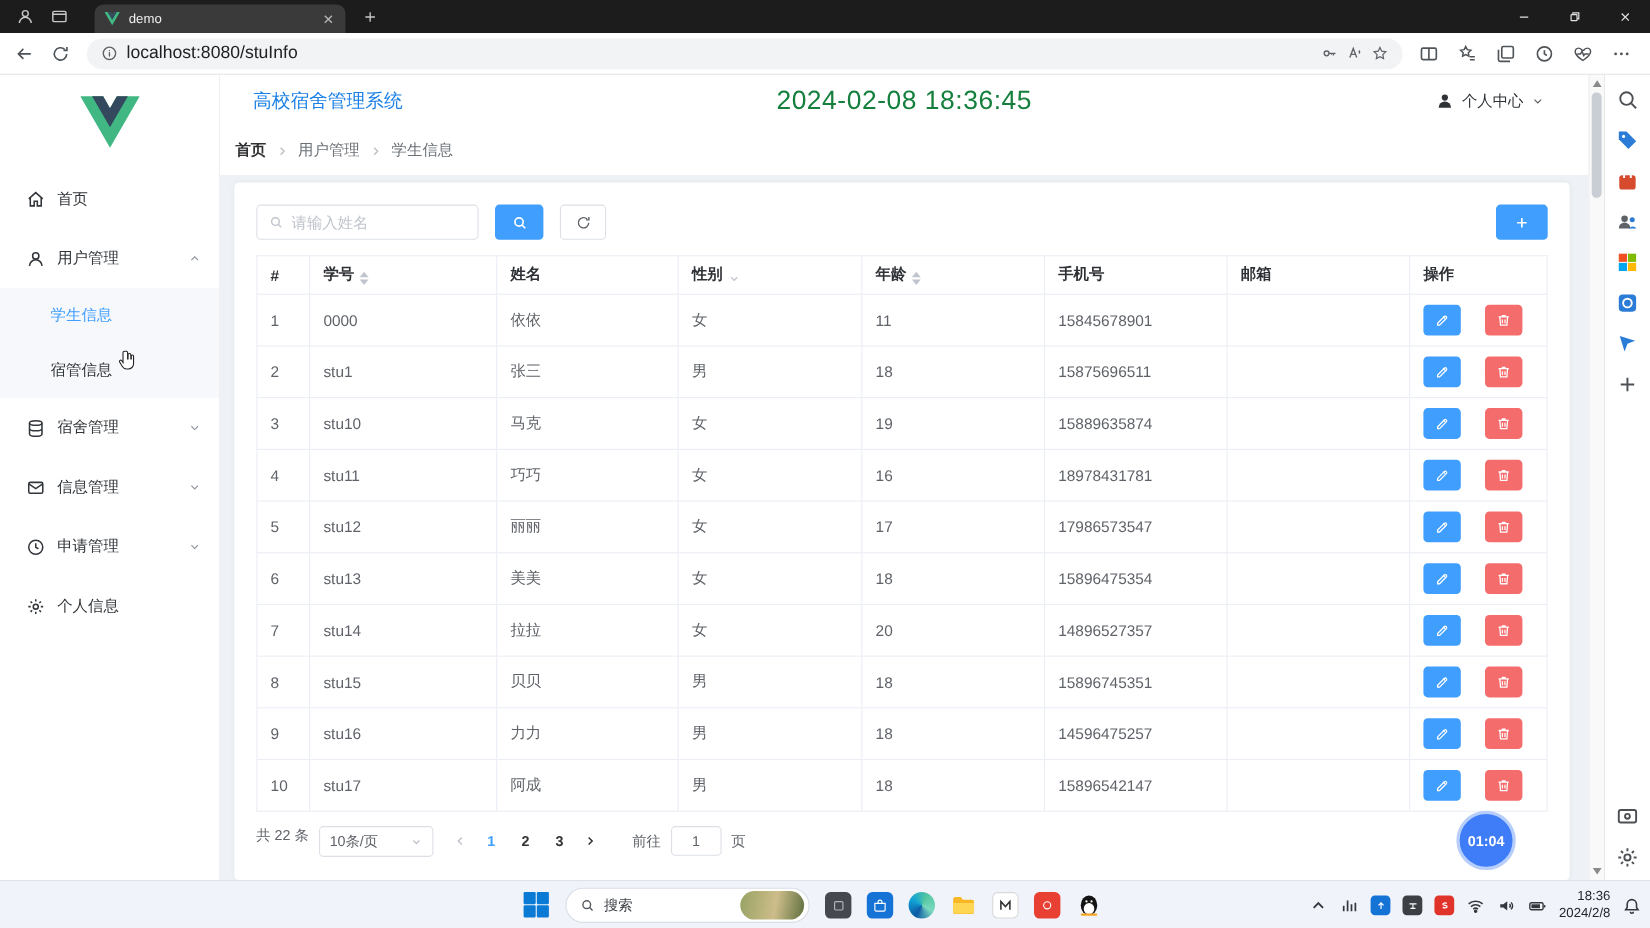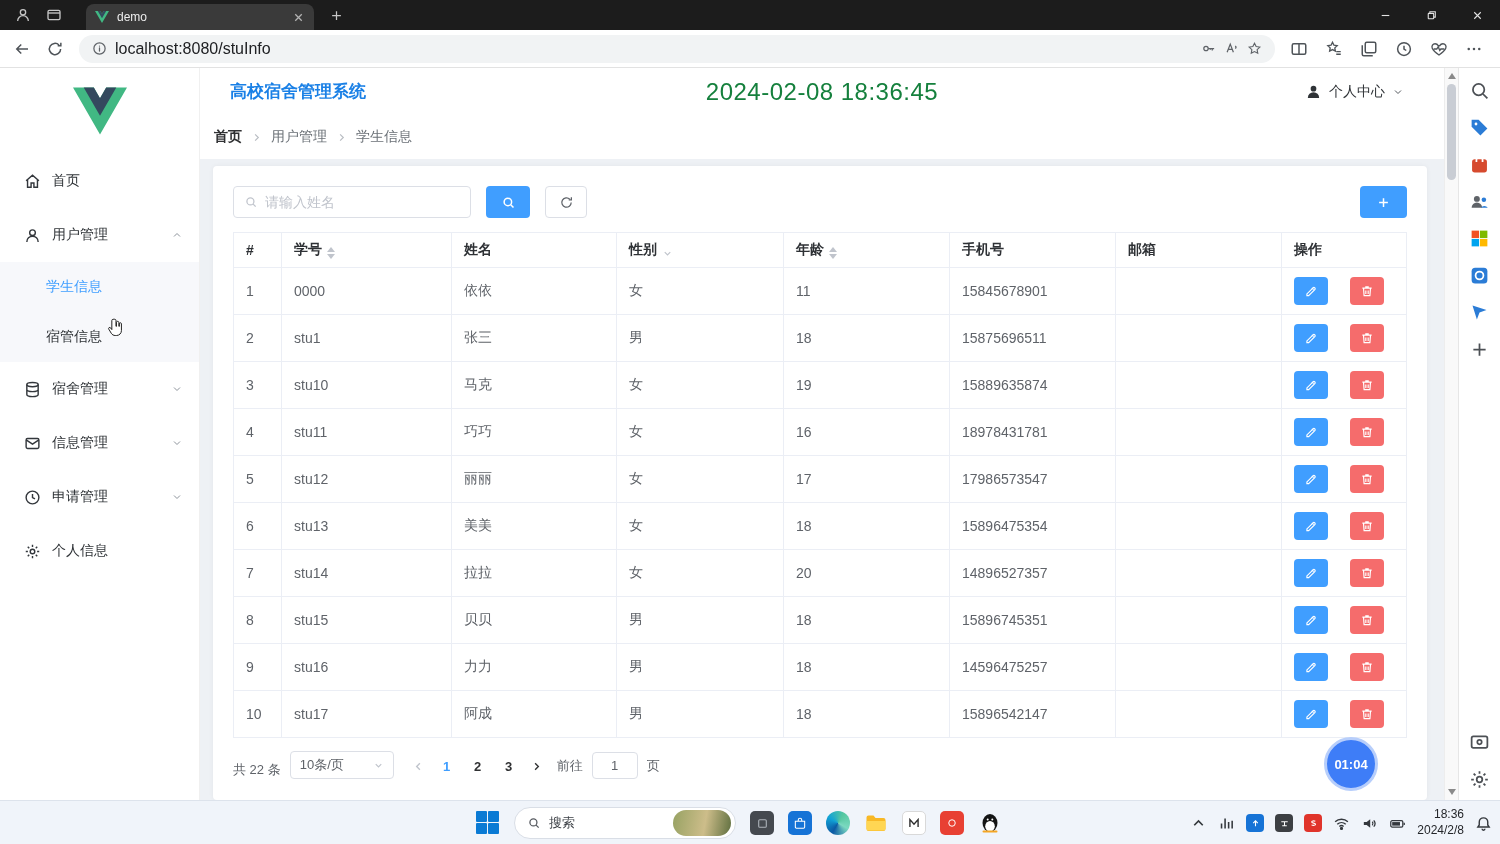--- a/index.html
+++ b/index.html
@@ -35,36 +35,36 @@
   .logo-wrap{height:86px;display:flex;align-items:center;justify-content:center}
   .logo-wrap svg{width:54px;height:48px}
   .menu-item{height:54px;display:flex;align-items:center;gap:11px;padding:0 16px 0 24px;font-size:14px;color:#2f3337}
   .mi-ic{width:17px;height:17px;color:#33373c;flex:0 0 auto}
   .mi-chev{margin-left:auto;width:12px;height:12px;color:#8d939b}
   .submenu-item{height:50px;display:flex;align-items:center;padding-left:46px;font-size:14px;color:#2f3337;background:#f7f8fb}
   .submenu-item.active{color:#409eff}
 
   .main{flex:1;display:flex;flex-direction:column;min-width:0}
   .app-header{height:47px;background:#fff;display:flex;align-items:center;padding:0 40px 0 30px;position:relative}
-  .app-title{font-size:17px;font-weight:700;color:#1a80e6}
+  .app-title{font-size:17px;font-weight:400;color:#1a80e6}
   .app-datetime{position:absolute;left:50%;transform:translateX(-50%);font-size:24px;color:#15803d;letter-spacing:.5px;white-space:nowrap}
   .user-center{margin-left:auto;display:flex;align-items:center;gap:7px;font-size:14px;color:#2f3337}
   .uc-ic{width:17px;height:17px;color:#2f3337}
   .uc-chev{width:12px;height:12px;color:#55595f}
 
   .breadcrumb{height:44px;background:#fff;display:flex;align-items:center;gap:9px;padding:0 14px;font-size:14px}
   .bc-first{color:#303133;font-weight:700}
   .bc-item{color:#6b7177}
   .bc-sep{width:11px;height:11px;color:#b8bcc2}
 
   .content{flex:1;background:#eef1f5;padding:7px 17px 0 13px;display:flex;min-height:0}
   .card{flex:1;background:#fff;border-radius:4px;padding:20px 20px 10px;display:flex;flex-direction:column;min-height:0;overflow:hidden;box-shadow:0 0 5px rgba(0,0,0,.05)}
 
   .toolbar{display:flex;align-items:center;gap:15px}
-  .search-box{width:238px;height:32px;border:1px solid #dcdfe6;border-radius:4px;display:flex;align-items:center;padding:0 10px;gap:7px;background:#fff}
+  .search-box{width:202px;height:32px;border:1px solid #dcdfe6;border-radius:4px;display:flex;align-items:center;padding:0 10px;gap:7px;background:#fff}
   .sb-ic{width:14px;height:14px;color:#c0c4cc;flex:0 0 auto}
   .search-box input{border:none;outline:none;flex:1;font-size:14px;color:#606266;min-width:0;background:transparent}
   .search-box input::placeholder{color:#c0c4cc}
   .btn{border:none;display:flex;align-items:center;justify-content:center;border-radius:4px;cursor:pointer}
   .btn-search{width:44px;height:32px;background:#409eff}
   .btn-search svg{width:15px;height:15px}
   .btn-reset{width:42px;height:32px;background:#fff;border:1px solid #dcdfe6;color:#5f6369}
   .btn-reset svg{width:15px;height:15px}
   .btn-add{margin-left:auto;width:47px;height:32px;background:#409eff}
   .btn-add svg{width:15px;height:15px}
@@ -75,30 +75,30 @@
   .th-flex{display:flex;align-items:flex-end;gap:5px}
   .carets{display:inline-flex;flex-direction:column;gap:2px}
   .caret-up{width:0;height:0;border-left:4px solid transparent;border-right:4px solid transparent;border-bottom:5px solid #c0c4cc}
   .caret-down{width:0;height:0;border-left:4px solid transparent;border-right:4px solid transparent;border-top:5px solid #c0c4cc}
   .th-chev{width:11px;height:11px;color:#c0c4cc}
   .row-actions{display:flex;gap:22px}
   .btn-edit{width:34px;height:28px;background:#409eff}
   .btn-del{width:34px;height:28px;background:#f56c6c}
   .act-ic{width:14px;height:14px}
 
-  .pagination{display:flex;align-items:flex-end;gap:9px;margin-top:13px;font-size:13px;color:#5f6369}
+  .pagination{display:flex;align-items:flex-start;gap:9px;margin-top:13px;font-size:13px;color:#5f6369}
   .page-size{width:104px;height:28px;border:1px solid #dcdfe6;border-radius:4px;display:flex;align-items:center;justify-content:space-between;padding:0 9px;color:#5f6369}
   .ps-chev{width:11px;height:11px;color:#c0c4cc}
   .pager{display:flex;align-items:center;gap:3px;margin-left:5px}
   .pg-arrow{width:22px;height:26px;display:flex;align-items:center;justify-content:center;color:#c0c4cc}
   .pg-arrow.next{color:#303133}
   .pg-arrow svg{width:11px;height:11px}
   .pg-num{min-width:28px;height:26px;display:flex;align-items:center;justify-content:center;font-weight:600;color:#303133}
   .pg-num.active{color:#409eff}
-  .goto{display:flex;align-items:center;gap:9px;margin-left:0}
+  .goto{display:flex;align-items:center;gap:9px;margin-left:18px}
   .goto input{width:46px;height:27px;border:1px solid #dcdfe6;border-radius:4px;text-align:center;font-size:13px;color:#5f6369;outline:none}
 
   .page-scrollbar{width:14px;background:#f9f9f9;border-left:1px solid #ededed;position:relative;flex:0 0 auto}
   .sb-arrow{position:absolute;left:0;width:13px;height:14px;display:flex;align-items:center;justify-content:center}
   .tri-up{width:0;height:0;border-left:4px solid transparent;border-right:4px solid transparent;border-bottom:6px solid #8a8a8a}
   .tri-dn{width:0;height:0;border-left:4px solid transparent;border-right:4px solid transparent;border-top:6px solid #8a8a8a}
   .sb-thumb{position:absolute;top:16px;left:2px;width:9px;height:96px;border-radius:5px;background:#c9cdd4}
 
   .edge-sidebar{width:42px;background:#fff;border-left:1px solid #e6e6e6;display:flex;flex-direction:column;align-items:center;padding:12px 0 10px;gap:16px;flex:0 0 auto}
   .es-ic{width:21px;height:21px;color:#4c5055;flex:0 0 auto}

